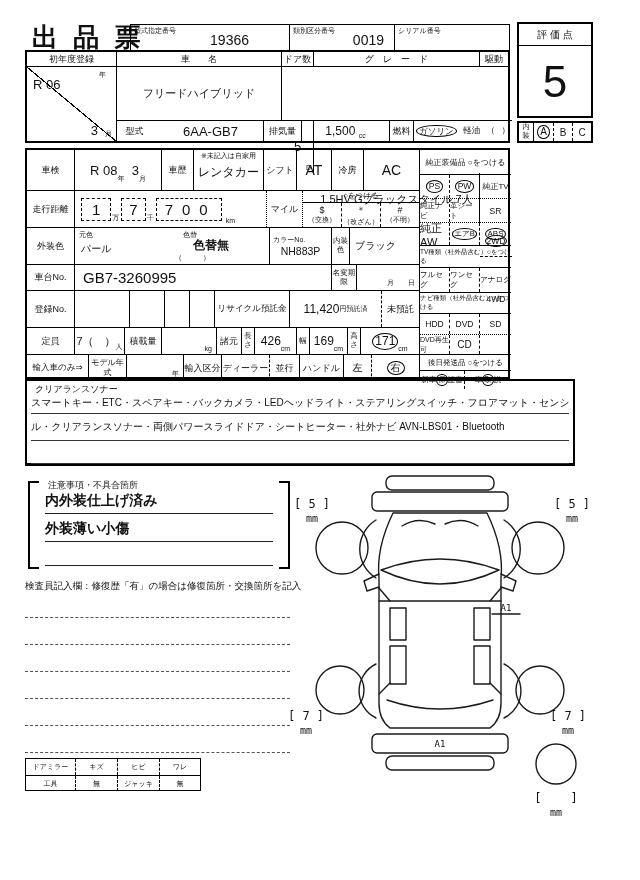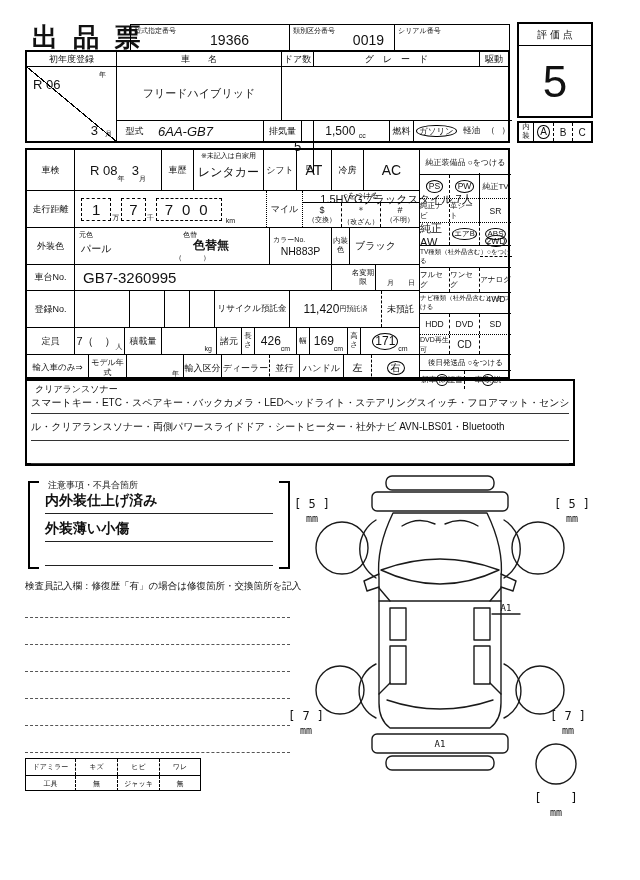--- a/index.html
+++ b/index.html
@@ -98,21 +98,21 @@
       </div>
     <div class="abs cell last" style="left:453px;top:15px;width:32px;height:31px;border-bottom:1px dashed #000;font-size:8.5px;">
       <span style="padding:0 1px;" class="maru">2WD</span>
     </div>
     <div class="abs cell last" style="left:453px;top:46px;width:32px;height:22px;font-size:8.5px;">
         <span>4WD</span>
       </div>
 
     <div class="abs flex" style="left:90px;top:68px;width:395px;height:21px;border-top:1px solid #000;">
       <div class="cell lbl" style="width:35px;border-right:none;">型式</div>
-      <div class="cell" style="width:112px;font-size:13px;justify-content:flex-start;padding-left:6px;font-style:italic;">
+      <div class="cell" style="width:112px;font-size:13px;justify-content:center;padding-left:6px;">
           <span>6AA-GB7</span>
         </div>
       <div class="cell lbl" style="width:38px;">排気量</div>
       <div class="cell" style="width:88px;font-size:12px;">
         <span>1,500</span>&nbsp;<span class="sm" style="align-self:flex-end;padding-bottom:2px;">cc</span>
       </div>
       <div class="cell lbl" style="width:24px;">燃料</div>
       <div class="cell last" style="flex:1;font-size:8.5px;justify-content:space-between;padding:0 2px;">
         <span style="padding:0 2px;" class="maru">ガソリン</span>
         <span>軽油</span>
@@ -193,21 +193,21 @@
         <div class="cell last" style="flex:1;font-size:10px;justify-content:flex-start;padding-left:5px;">
             <span>ブラック</span>
           </div>
       </div>
 
       <div class="row" style="height:26px;">
         <div class="cell lbl" style="width:48px;">車台No.</div>
         <div class="cell" style="width:257px;justify-content:flex-start;padding-left:8px;font-size:15px;">
             <span>GB7-3260995</span>
           </div>
-        <div class="cell vert" style="width:25px;margin-left:19px;">名変期限</div>
+        <div class="cell vert" style="width:25px;">名変期限</div>
         <div class="cell last sm" style="flex:1;justify-content:flex-end;align-items:flex-end;padding:0 4px 2px 0;">月　　日</div>
       </div>
 
       <div class="row" style="height:37px;">
         <div class="cell lbl" style="width:48px;">登録No.</div>
         <div class="cell" style="width:55px;"></div>
         <div class="cell" style="width:35px;"></div>
         <div class="cell" style="width:25px;"></div>
         <div class="cell" style="width:25px;"></div>
         <div class="cell" style="width:75px;font-size:8.5px;text-align:center;line-height:1.3;">リサイクル預託金</div>

